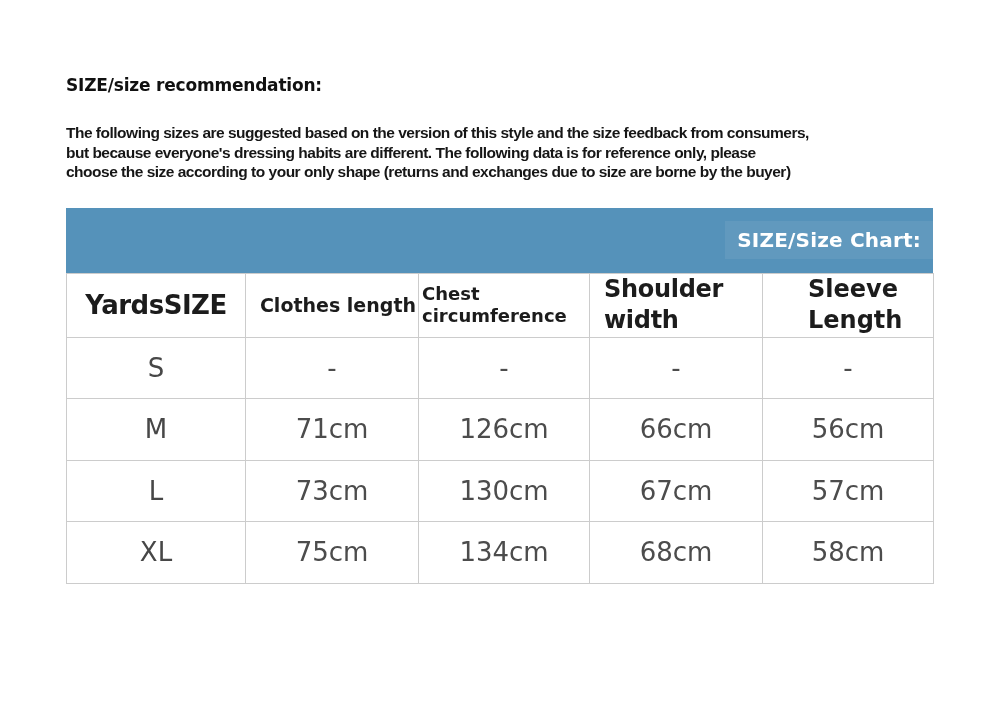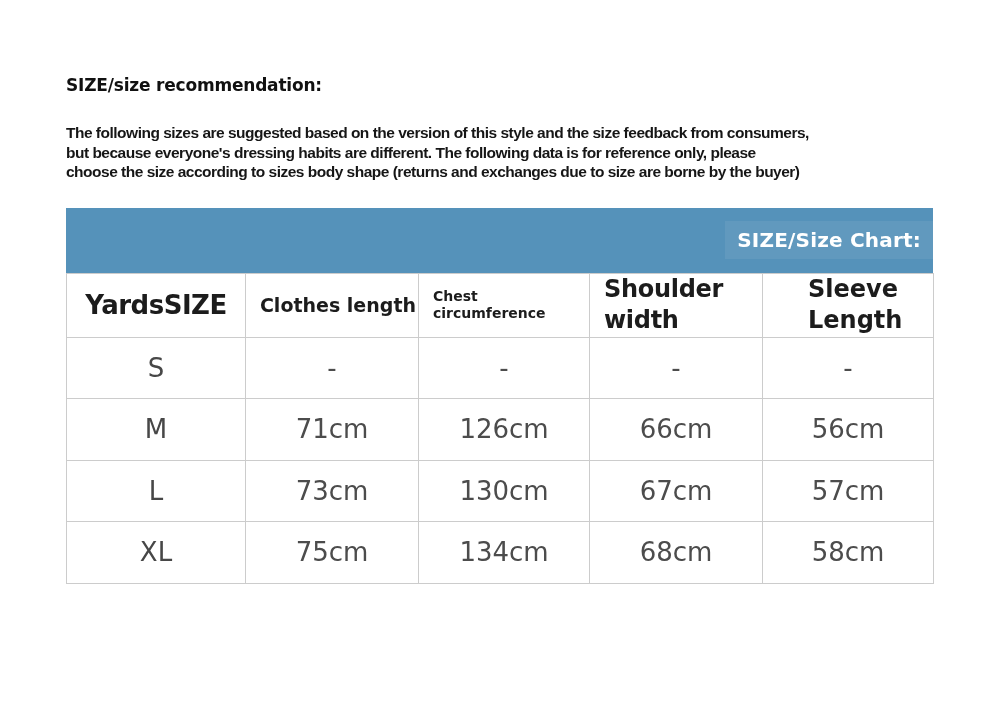--- a/index.html
+++ b/index.html
@@ -61,21 +61,21 @@
     overflow: hidden;
   }
   .size-table thead th {
     height: 64px;
     color: #1c1c1c;
     font-weight: bold;
     text-align: center;
   }
   .size-table thead th:nth-child(1) { font-size: 26px; letter-spacing: -0.5px; }
   .size-table thead th:nth-child(2) { font-size: 19px; text-align: right; padding-right: 2px; }
-  .size-table thead th:nth-child(3) { font-size: 14px; text-align: left; padding-left: 14px; line-height: 1.22; }
+  .size-table thead th:nth-child(3) { font-size: 18px; text-align: left; padding-left: 3px; line-height: 1.22; }
   .size-table thead th:nth-child(4) { font-size: 24px; text-align: left; padding-left: 14px; line-height: 1.28; letter-spacing: -0.3px; }
   .size-table thead th:nth-child(5) { font-size: 24px; line-height: 1.3; }
   .size-table thead th:nth-child(5) .wrap-span {
     display: inline-block;
     max-width: 80px;
     text-align: left;
   }
   .size-table tbody td {
     height: 61.5px;
     font-size: 26px;
@@ -90,21 +90,21 @@
 </head>
 <body>
 
 <div class="wrap">
 
   <h2 class="heading">SIZE/size recommendation:</h2>
 
   <div class="intro">
     <div class="line">The following sizes are suggested based on the version of this style and the size feedback from consumers,</div>
     <div class="line">but because everyone's dressing habits are different. The following data is for reference only, please</div>
-    <div class="line">choose the size according to sizes body shape (returns and exchanges due to size are borne by the buyer)</div>
+    <div class="line">choose the size according to your only shape (returns and exchanges due to size are borne by the buyer)</div>
   </div>
 
   <div class="title-bar">
     <span class="title">SIZE/Size Chart:</span>
   </div>
 
   <table class="size-table">
     <colgroup>
       <col style="width:179px">
       <col style="width:173px">

